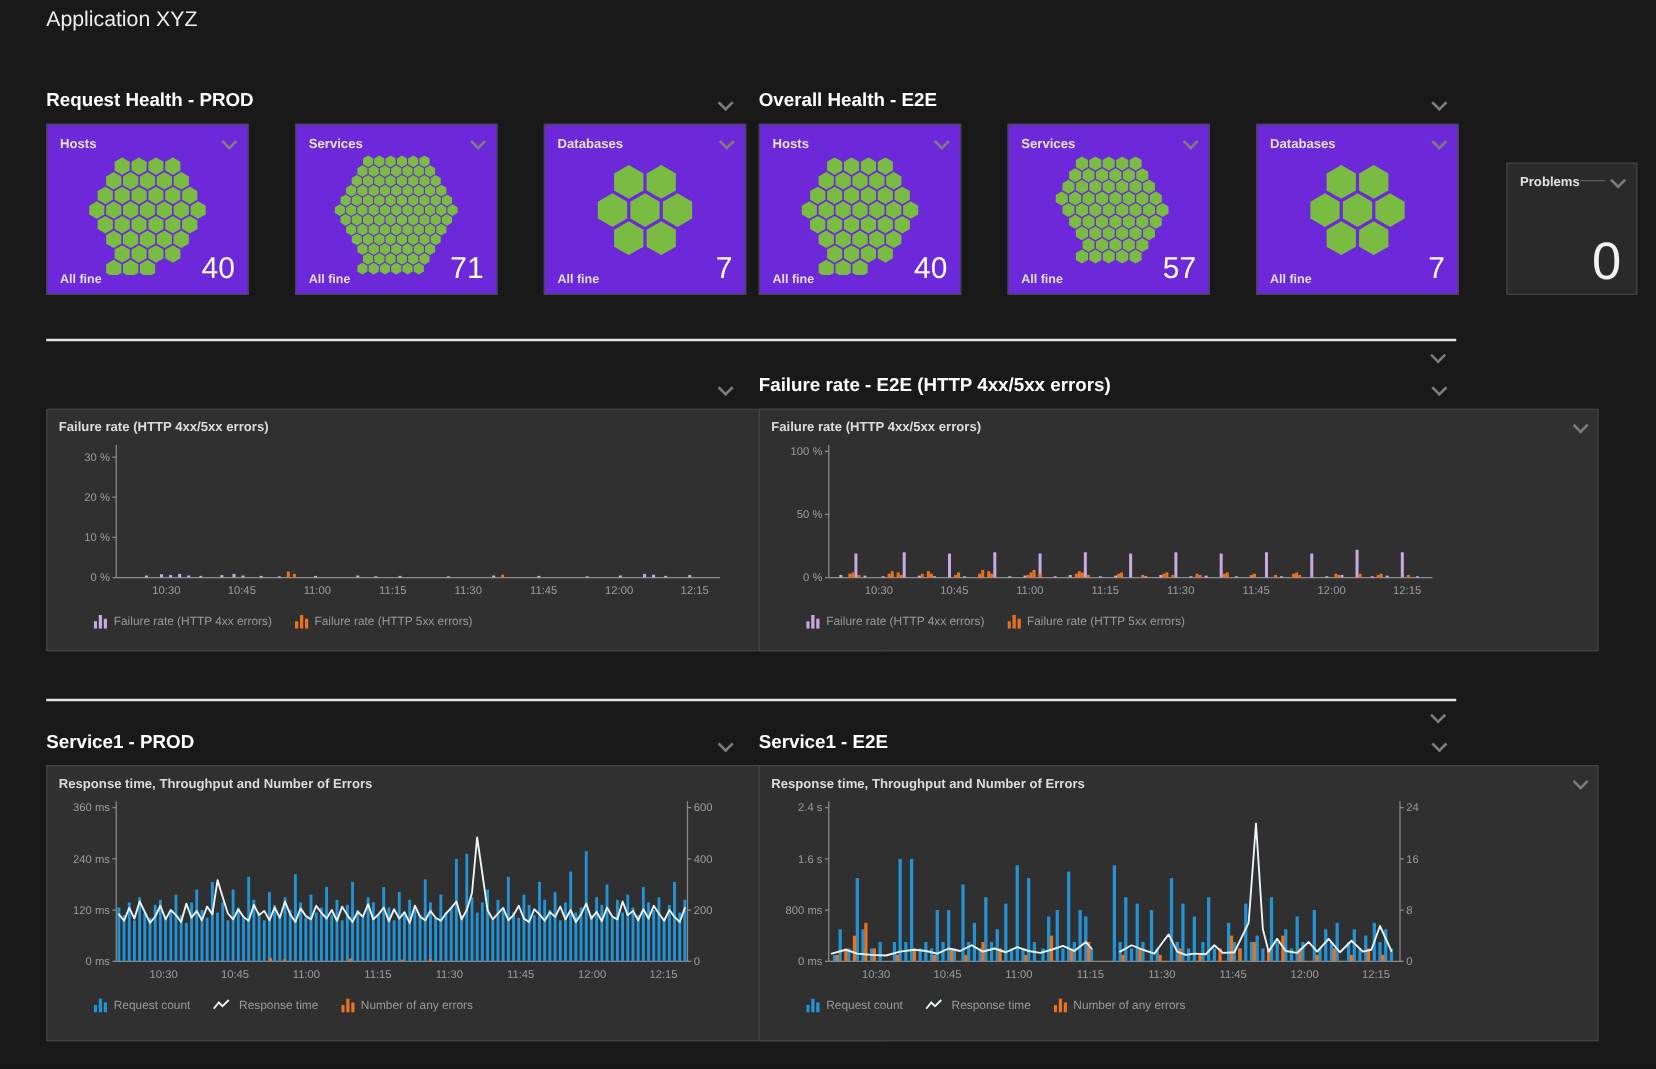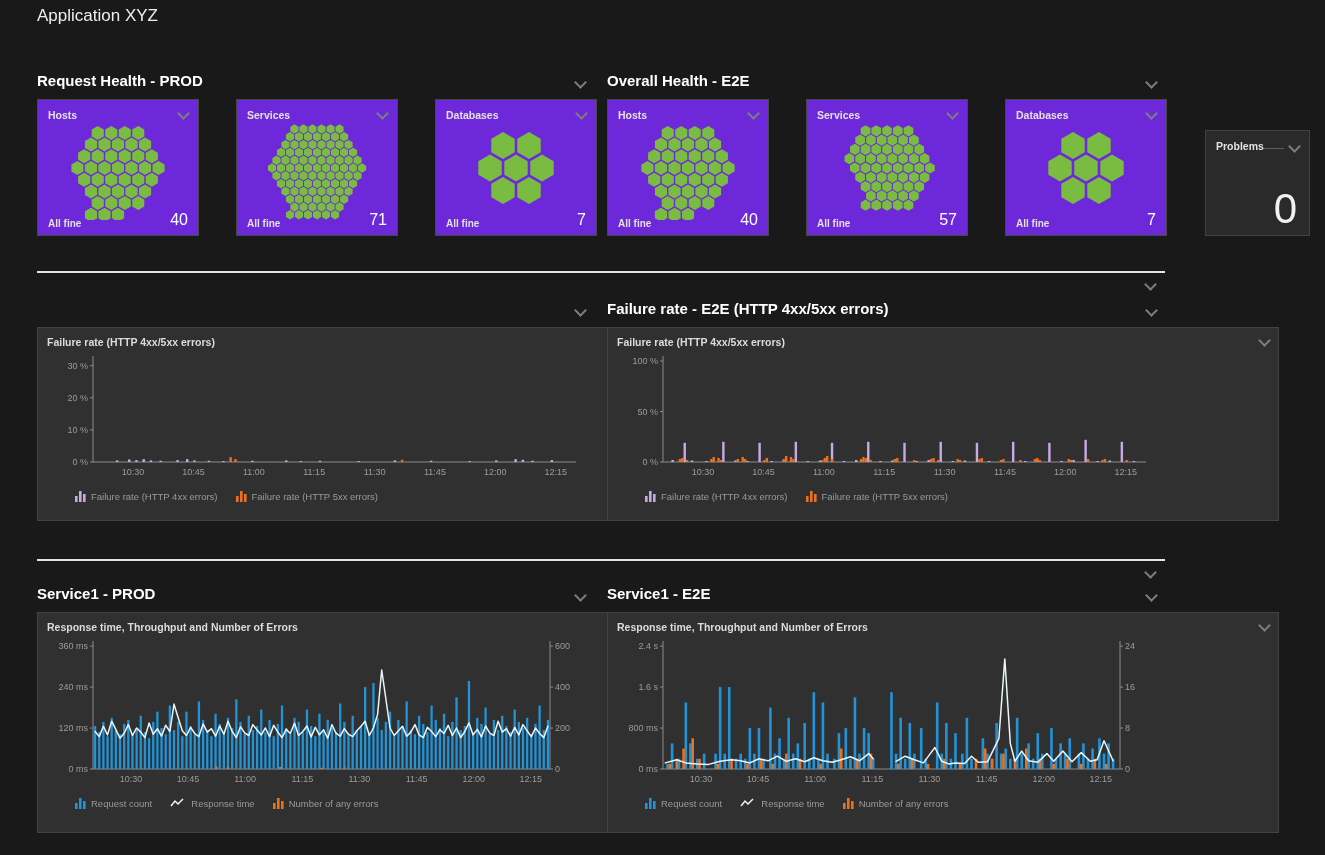--- a/index.html
+++ b/index.html
@@ -22,24 +22,24 @@
   .tiles-row{position:absolute;top:99px;width:562px;height:137px;}
   .tr-prod{left:37px}.tr-e2e{left:607px}
   .tile{position:absolute;top:0;width:162px;height:137px;background:#6d28d9;
         border:1px solid #474747;box-sizing:border-box;}
   .tile-head{display:flex;justify-content:space-between;align-items:flex-start;padding:9px 10px 0;}
   .tile-label{font-size:10.5px;font-weight:bold;color:#e2e2e2;}
   .hexsvg{position:absolute;left:0;top:16px;width:160px;height:104px;}
   .tile-foot{position:absolute;left:10px;right:10px;bottom:6px;display:flex;
              justify-content:space-between;align-items:flex-end;}
   .status{font-size:10px;font-weight:bold;color:#e0e0e0;}
-  .count{font-size:16px;color:#ffffff;margin-top:36px;}
+  .count{font-size:24px;color:#ffffff;margin-top:36px;}
   .problems-tile{position:absolute;left:1205px;top:130px;width:105px;height:106px;
         background:#2a2a2a;border:1px solid #424242;box-sizing:border-box;padding:9px 10px;}
-  .p-head{display:flex;align-items:center;}
+  .p-head{display:flex;}
   .p-label{font-size:10.5px;font-weight:bold;color:#e2e2e2;}
   .p-underline{display:inline-block;width:20px;height:1px;background:#5d5d5d;margin:4px 6px 0 auto;}
   .p-value{position:absolute;right:12px;bottom:2px;font-size:42px;font-weight:300;color:#f2f2f2;}
   .chart-tile{position:absolute;width:672px;background:#303030;border:1px solid #434343;
         box-sizing:border-box;padding:8px 9px;}
   .f{top:327px;height:194px}.s{top:612px;height:221px}
   .cp{left:37px}.ce{left:607px}
   .ct-head{display:flex;justify-content:space-between;align-items:flex-start;}
   .ct-title{font-size:10.5px;font-weight:bold;color:#dcdcdc;}
   .legend{display:flex;gap:18px;margin:6px 0 0 28px;font-size:9.5px;color:#9a9a9a;align-items:center;}

